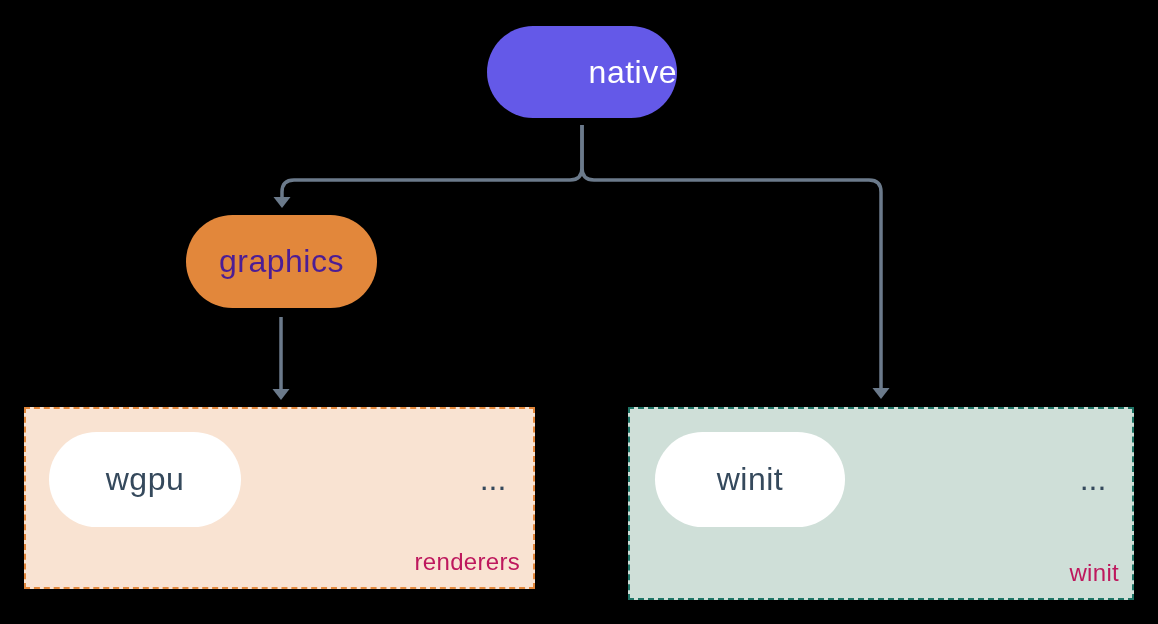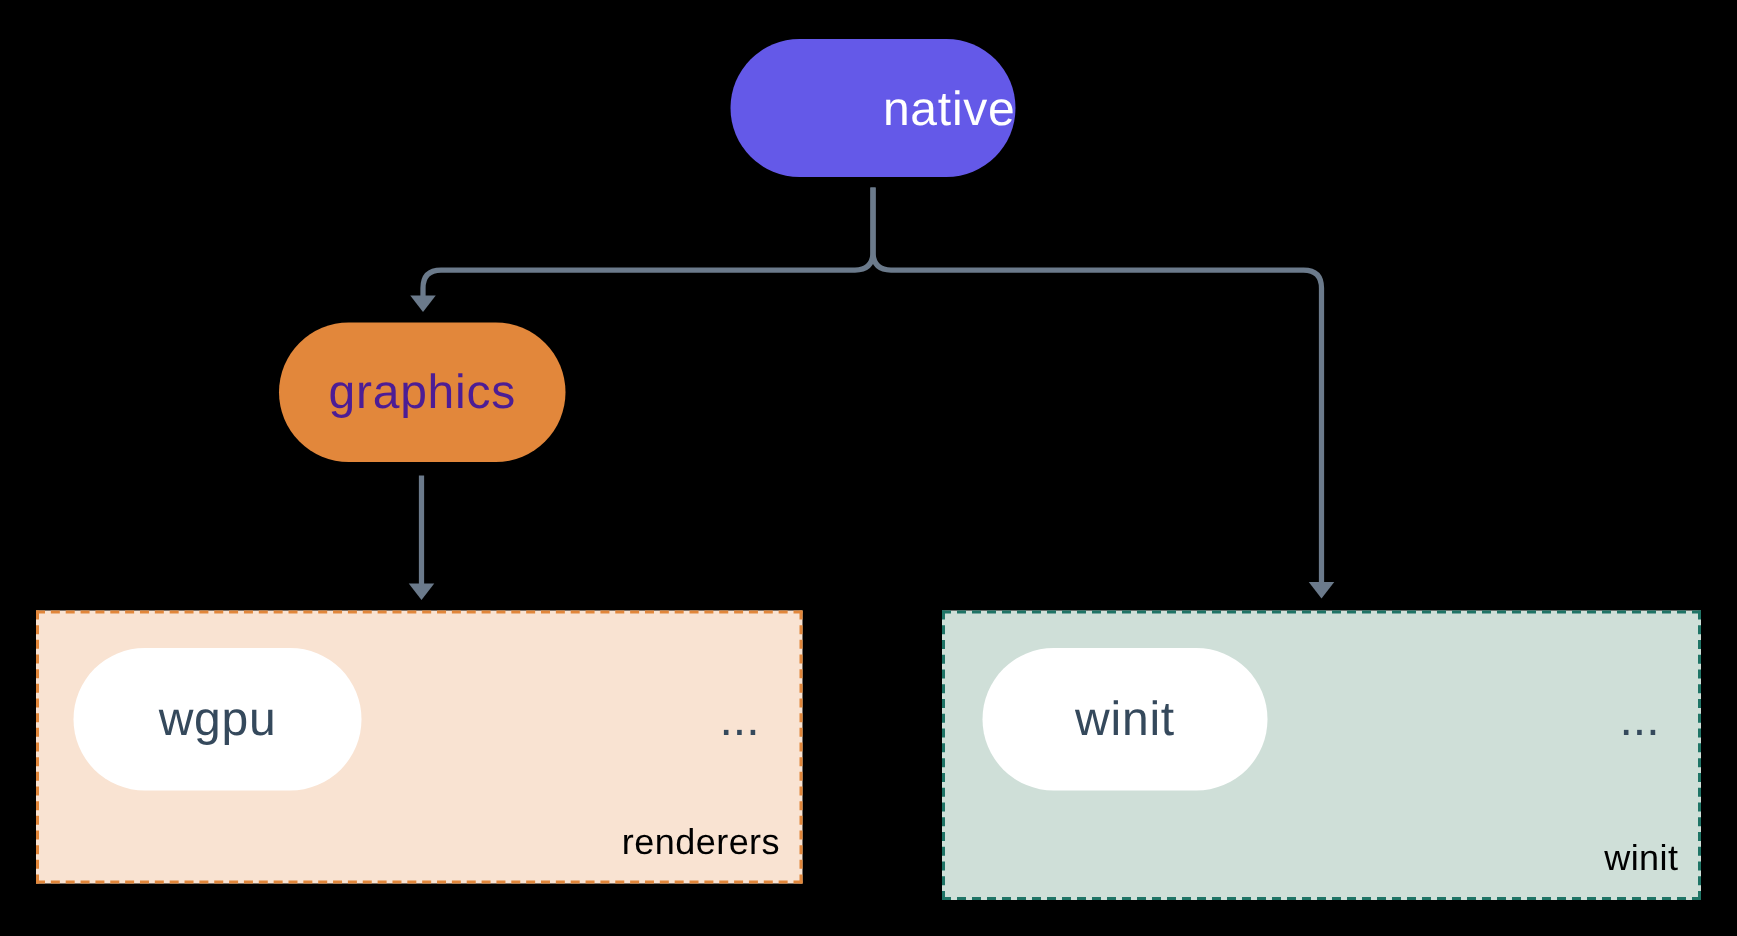--- a/index.html
+++ b/index.html
@@ -37,21 +37,21 @@
   .item-2{left:238px;width:190px;}
   .ellipsis{
     position:absolute;top:23px;height:95px;width:60px;
     display:flex;align-items:center;justify-content:center;
     color:#35495c;font-size:32px;
   }
   .group-renderers .ellipsis{left:437px;}
   .group-shells .ellipsis{left:433px;}
   .group-label{
     position:absolute;right:13px;bottom:11px;
-    color:#000000;font-size:24px;letter-spacing:.3px;
+    color:#be185d;font-size:24px;letter-spacing:.3px;
   }
   .edge{stroke:#6b7a8b;stroke-width:3.5;fill:none;}
   .arrowhead{fill:#6b7a8b;stroke:none;}
 </style>
 </head>
 <body>
 
 <div class="canvas">
 
   <svg class="connectors" width="1158" height="624" viewBox="0 0 1158 624" xmlns="http://www.w3.org/2000/svg">

